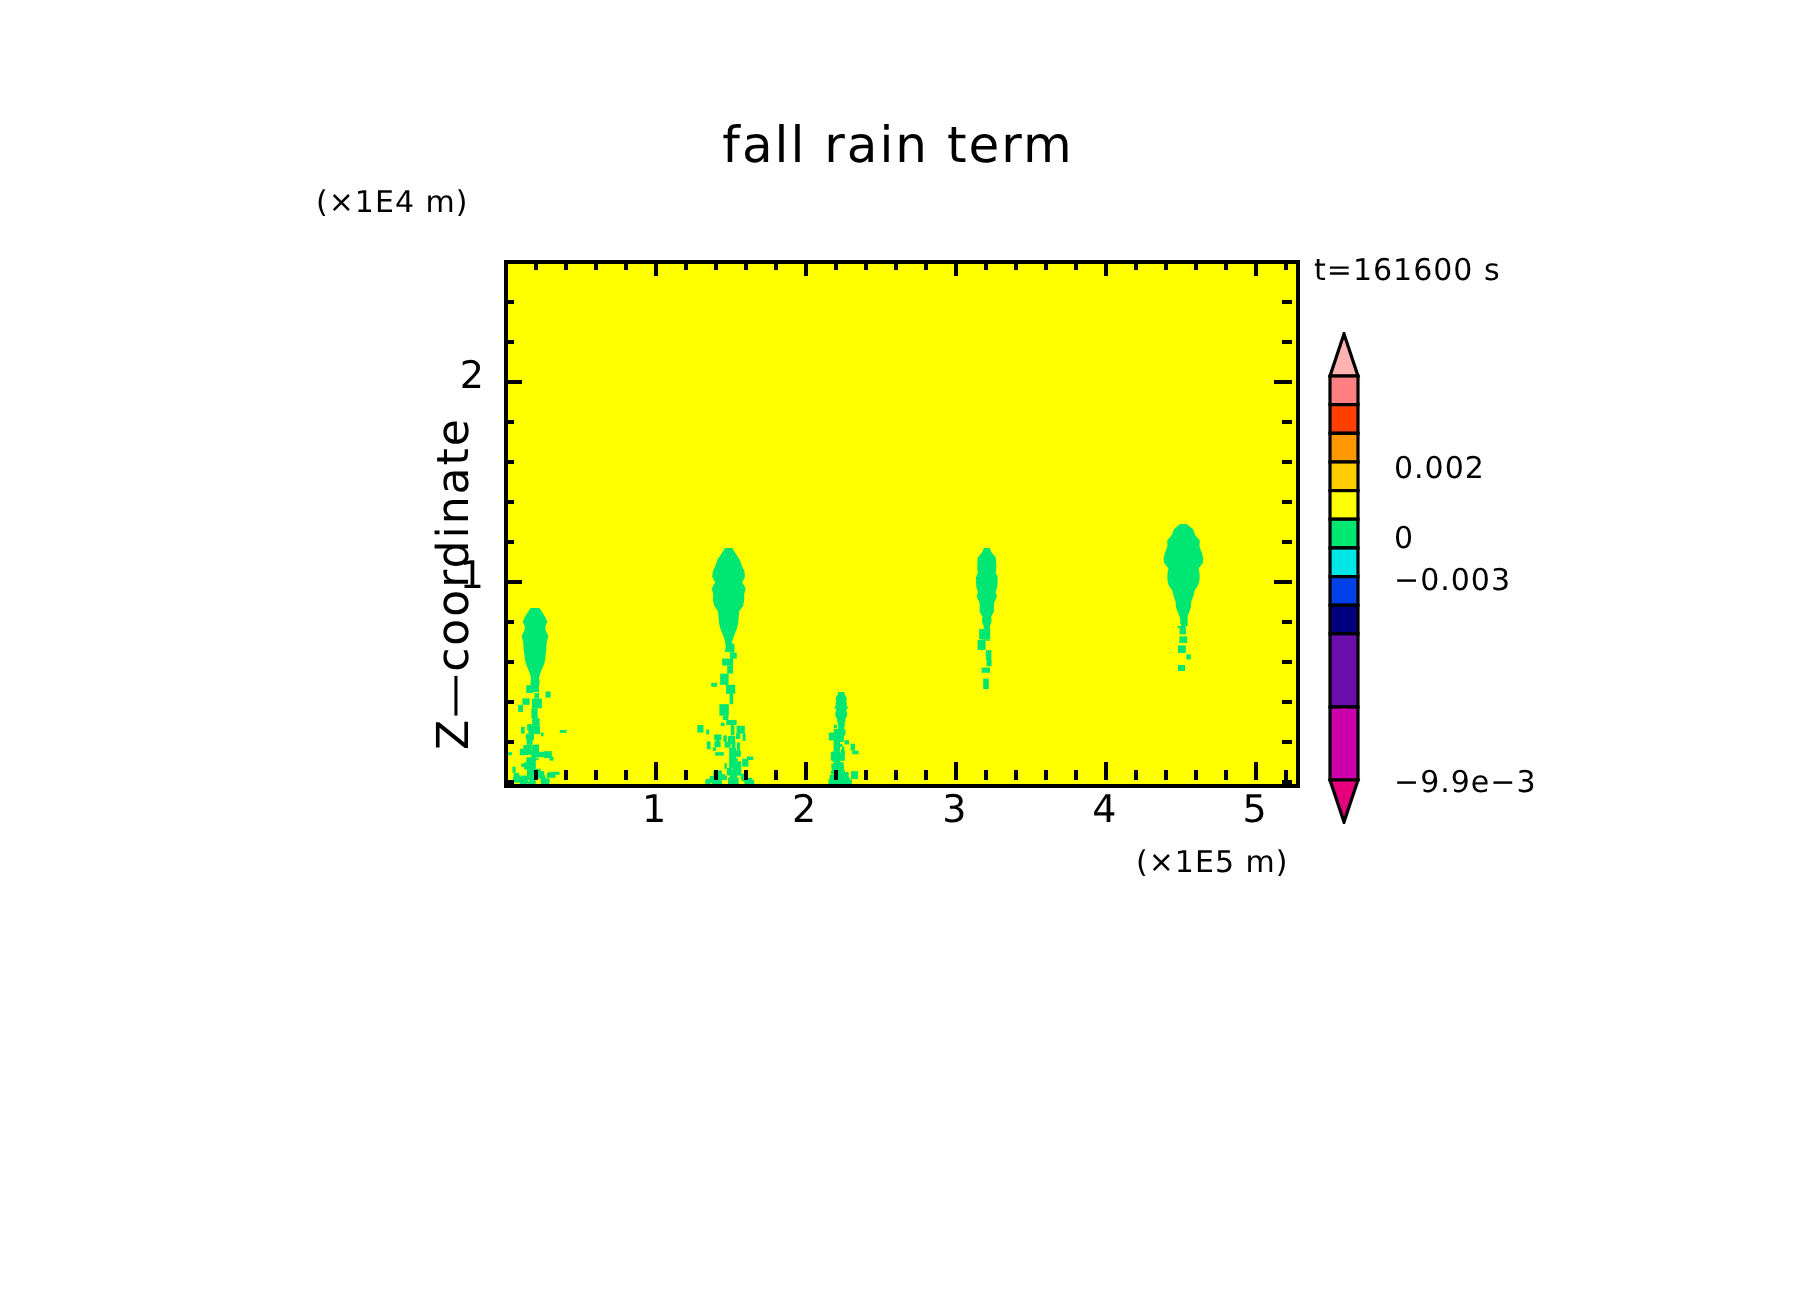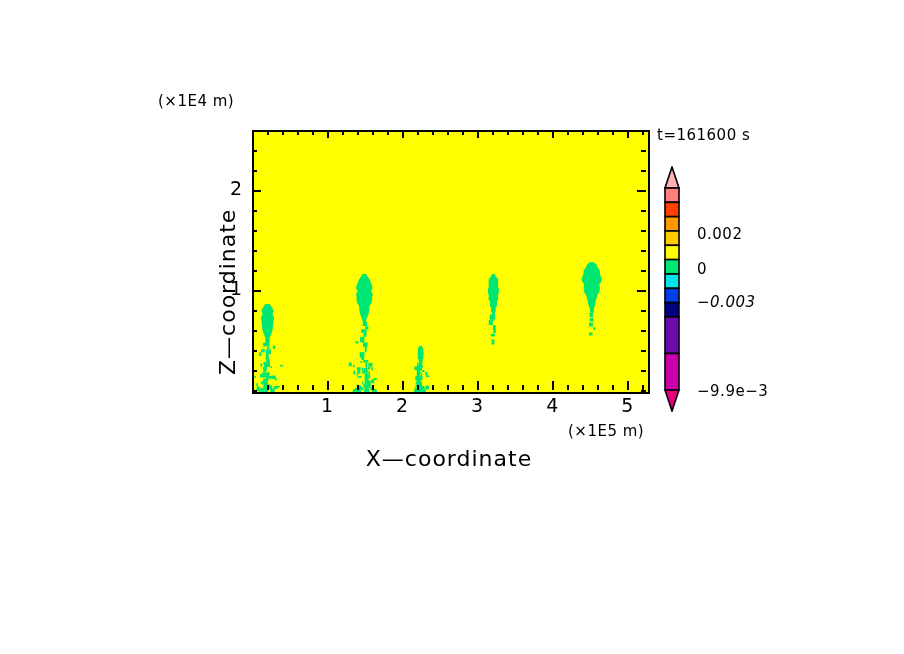--- a/index.html
+++ b/index.html
@@ -57,24 +57,24 @@
   
   #colorbar{position:absolute;left:659px;top:166px;width:32px;height:246px;}
   #cbar-svg{display:block;}
   .cblab{position:absolute;font-size:15px;letter-spacing:0.5px;white-space:nowrap;left:697px;}
 </style>
 </head>
 <body>
 
 <div class="fig">
 
+  <div id="plot-title">fall rain term</div>
 
   <div id="y-units">(×1E4 m)</div>
   <div id="x-units">(×1E5 m)</div>
-  <div id="x-axis-title">X—coordinate</div>
   <div id="y-axis-title">Z—coordinate</div>
   <div id="time-label">t=161600 s</div>
 
   <div id="plot-frame">
     <svg id="plot-canvas" viewBox="0 0 394 260" preserveAspectRatio="none">
         <rect x="0.0" y="0.0" width="394.0" height="260.0" fill="#ffff00"></rect>
         <polygon points="11.3,172.0 9.8,174.3 8.3,176.7 7.3,179.0 8.5,181.3 8.0,183.7 6.8,186.0 7.4,188.3 7.8,190.7 7.8,193.0 8.2,195.3 8.4,197.7 9.0,200.0 9.9,202.3 10.9,204.7 11.5,207.0 11.2,209.3 11.6,211.7 11.4,214.0 15.6,214.0 15.4,211.7 15.8,209.3 15.5,207.0 16.1,204.7 17.1,202.3 18.1,200.0 18.6,197.7 18.8,195.3 19.2,193.0 19.2,190.7 19.6,188.3 20.2,186.0 19.0,183.7 18.6,181.3 19.7,179.0 18.7,176.7 17.2,174.3 15.7,172.0" fill="#00e673"></polygon>
         <rect x="9.1" y="210.6" width="3.6" height="3.9" fill="#00e673"></rect>
         <rect x="18.8" y="213.7" width="2.5" height="3.1" fill="#00e673"></rect>
         <rect x="13.2" y="214.5" width="2.3" height="2.7" fill="#00e673"></rect>
@@ -377,17 +377,17 @@
         <rect x="6" y="122.3" width="14" height="14.3" fill="#0040e6" stroke="#000" stroke-width="1.6"></rect>
         <rect x="6" y="136.6" width="14" height="14.3" fill="#000080" stroke="#000" stroke-width="1.6"></rect>
         <rect x="6" y="150.9" width="14" height="36.5" fill="#6a0dad" stroke="#000" stroke-width="1.6"></rect>
         <rect x="6" y="187.5" width="14" height="36.5" fill="#cc00aa" stroke="#000" stroke-width="1.6"></rect>
         <polygon points="6.0,224.0 20.0,224.0 13.0,245.0" fill="#e6007e" stroke="#000" stroke-width="1.6" stroke-linejoin="miter"></polygon>
       </svg>
   </div>
   <div id="cbar-labels">
       <div class="cblab" style="top: 225px;">0.002</div>
       <div class="cblab" style="top: 260px;">0</div>
-      <div class="cblab" style="top: 293px; font-style: italic;">−0.003</div>
+      <div class="cblab" style="top: 281px;">−0.003</div>
       <div class="cblab" style="top: 382px;">−9.9e−3</div>
     </div>
 
 </div>
 
 </body></html>

